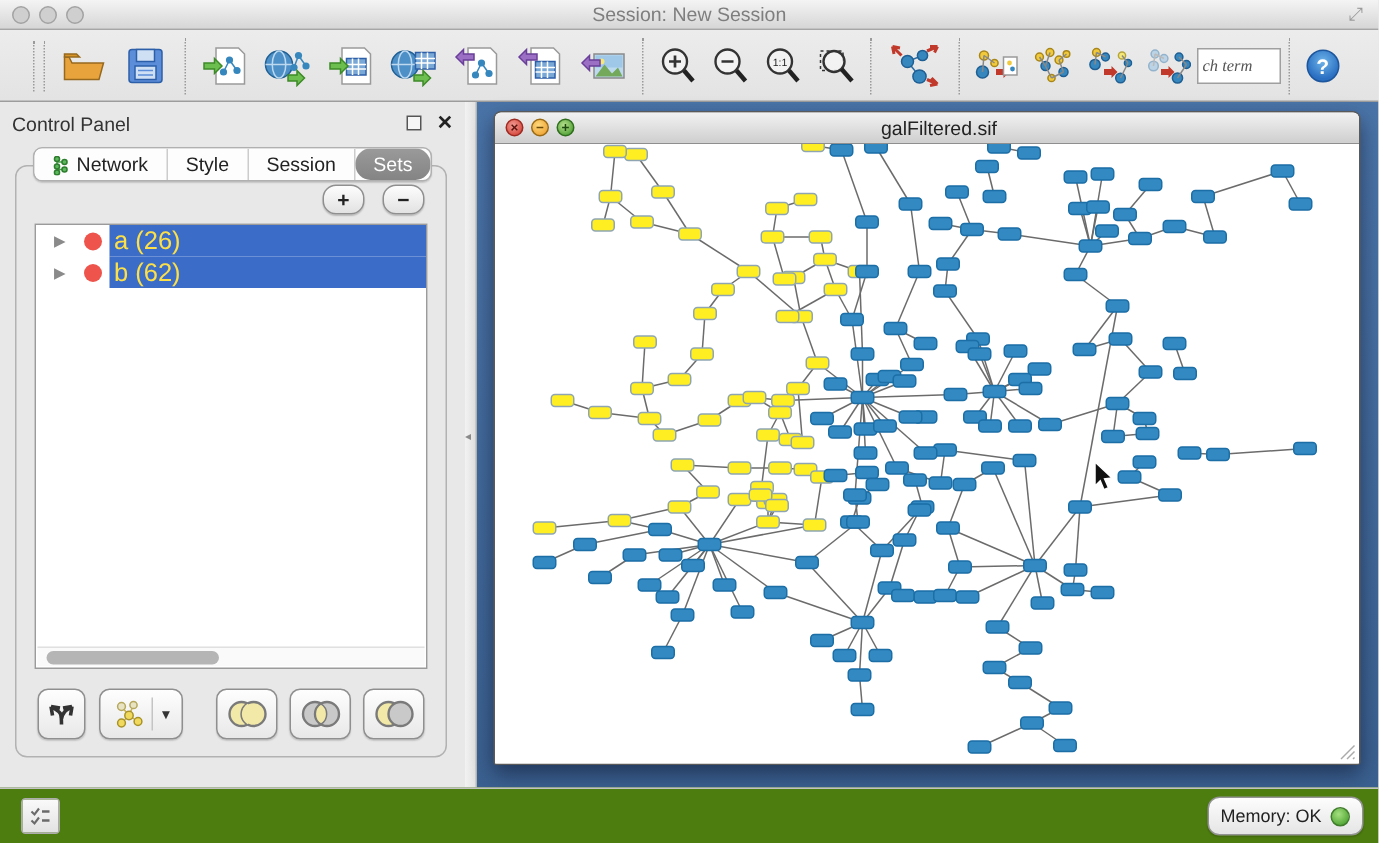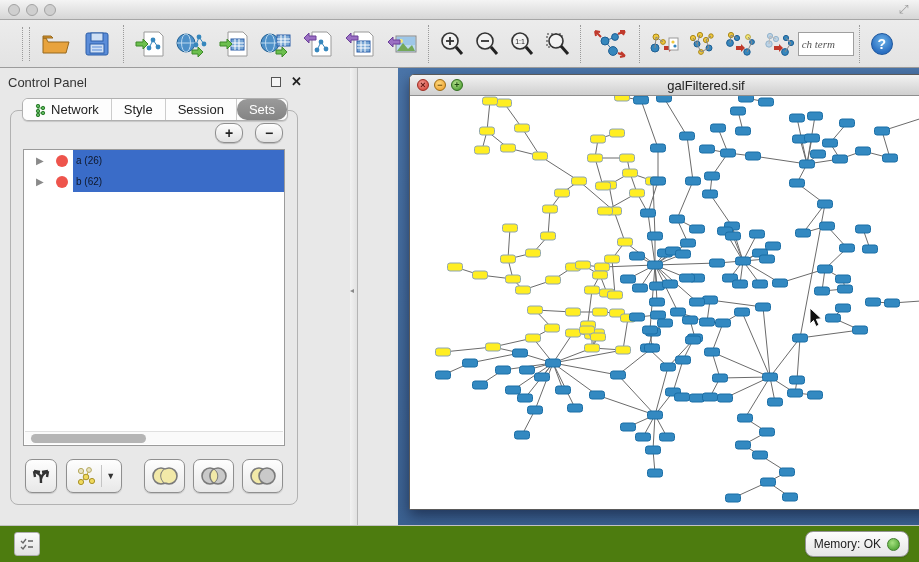--- a/index.html
+++ b/index.html
@@ -22,42 +22,42 @@
   .tbtn.small { width:37px; }
   .tbtn svg { display:block; }
   .sep { width:1px; height:38px; border-left:1px dotted #9a9a9a; margin:0 5px; }
   .search-box { width:56px; height:24px; border:1px solid #9f9f9f; background:#fff; font-style:italic; color:#555;
                 font-size:11px; padding:2px 3px; font-family:"Liberation Serif", serif; }
   .helpbtn { width:36px; height:42px; display:flex; align-items:center; justify-content:center; background:transparent; border:none; }
   .help-circle { width:22px; height:22px; border-radius:50%; background:radial-gradient(circle at 50% 35%, #6db3e8, #2a6fc2 70%);
                  border:1px solid #1d569c; color:#fff; font-weight:bold; font-size:14px; text-align:center; line-height:21px; }
 
   
-  .main { position:absolute; top:68px; left:0; right:0; bottom:37px; display:flex;gap:40px; }
+  .main { position:absolute; top:68px; left:0; right:0; bottom:37px; display:flex; }
 
   
   .cpanel { width:310px; background:#e8e8e8; position:relative; }
   .cp-header { height:28px; display:flex; align-items:center; padding:0 8px; }
   .cp-title { flex:1; font-size:13px; color:#333; }
   .cp-float { width:10px; height:10px; border:1px solid #555; background:#f5f5f5; margin-right:10px; }
   .cp-close { color:#222; font-size:13px; font-weight:bold; line-height:10px; }
   .cp-tabs { display:flex; justify-content:center; margin-top:2px; position:relative; z-index:2; }
   .tabset { display:flex; border:1px solid #b0b0b0; border-radius:6px; overflow:hidden; background:#fdfdfd; box-shadow:0 1px 1px rgba(0,0,0,.15); }
   .tab { padding:3px 12px; font-size:13px; color:#222; border-right:1px solid #ccc; display:flex; align-items:flex-end; gap:5px; background:#fdfdfd; }
   .tab:last-child { border-right:none; }
   .tab.selected { background:linear-gradient(#9a9a9a,#848484); color:#fff;border-radius:10px; }
   .cp-box { position:absolute; top:42px; left:10px; right:12px; bottom:20px; border:1px solid #b2b2b2; border-radius:8px; background:#e8e8e8; }
   .set-toolbar { display:flex; justify-content:flex-end; gap:12px; padding:12px 14px 6px 14px; }
   .pm-btn { width:28px; height:20px; border:1px solid #8f8f8f; border-radius:9px; background:linear-gradient(#fdfdfd,#e2e2e2);
             font-size:14px; font-weight:bold; color:#222; text-align:center; line-height:17px; box-shadow:0 1px 1px rgba(0,0,0,.2); }
   .set-list { position:absolute; top:38px; left:12px; right:12px; bottom:58px; background:#fff; border:1px solid #9b9b9b; overflow:hidden; }
   .set-row { height:21px; display:flex; align-items:center; }
   .row-arrow { width:12px; margin-left:12px; color:#8a8a8a; font-size:10px; }
   .row-dot { width:12px; height:12px; border-radius:50%; background:#ee544c; margin:0 5px 0 8px; }
-  .row-sel { flex:1; height:21px; background:#3a6cc8; color:#0f172a; display:flex; align-items:center; padding-left:3px; font-size:10px; }
+  .row-sel { flex:1; height:21px; background:#3a6cc8; color:#fde047; display:flex; align-items:center; padding-left:3px; font-size:17px; }
   .hscroll { position:absolute; left:1px; right:1px; bottom:1px; height:13px; background:#fafafa; border-top:1px solid #e0e0e0; }
   .hthumb { position:absolute; left:6px; top:2px; width:115px; height:9px; border-radius:5px; background:#b5b5b5; }
   .cp-actions { position:absolute; left:14px; right:14px; bottom:10px; height:36px; display:flex; align-items:center; }
   .abtn { height:34px; border:1px solid #8f8f8f; border-radius:7px; background:linear-gradient(#fefefe,#e8e8e8);
           display:flex; align-items:center; justify-content:center; box-shadow:0 1px 1px rgba(0,0,0,.15); }
   .abtn.split { width:36px; }
   .abtn.netdrop { width:62px; margin-left:9px; gap:4px; }
   .drop-divider { width:1px; height:22px; background:#c4c4c4; }
   .drop-caret { font-size:9px; color:#333; }
   .venn-group { display:flex; gap:8px; margin-left:22px; }
@@ -95,20 +95,21 @@
 </style>
 </head>
 <body>
 
 <div class="titlebar">
   <div class="tl-group">
     <span class="tl"></span>
     <span class="tl"></span>
     <span class="tl"></span>
   </div>
+  <div class="win-title">Session: New Session</div>
   <div class="expand-glyph">⤢</div>
 </div>
 
 <div class="toolbar">
   <div class="grip"></div>
 
   <button class="tbtn">
     <svg width="30" height="26" viewBox="0 0 30 26">
       <path d="M3 7 L3 22 L26 22 L29 11 L8 11 L6 7 Z" fill="#e8a33d" stroke="#96691f"></path>
       <path d="M3 7 L3 5 L11 5 L13 7 Z" fill="#d99428" stroke="#96691f"></path>

